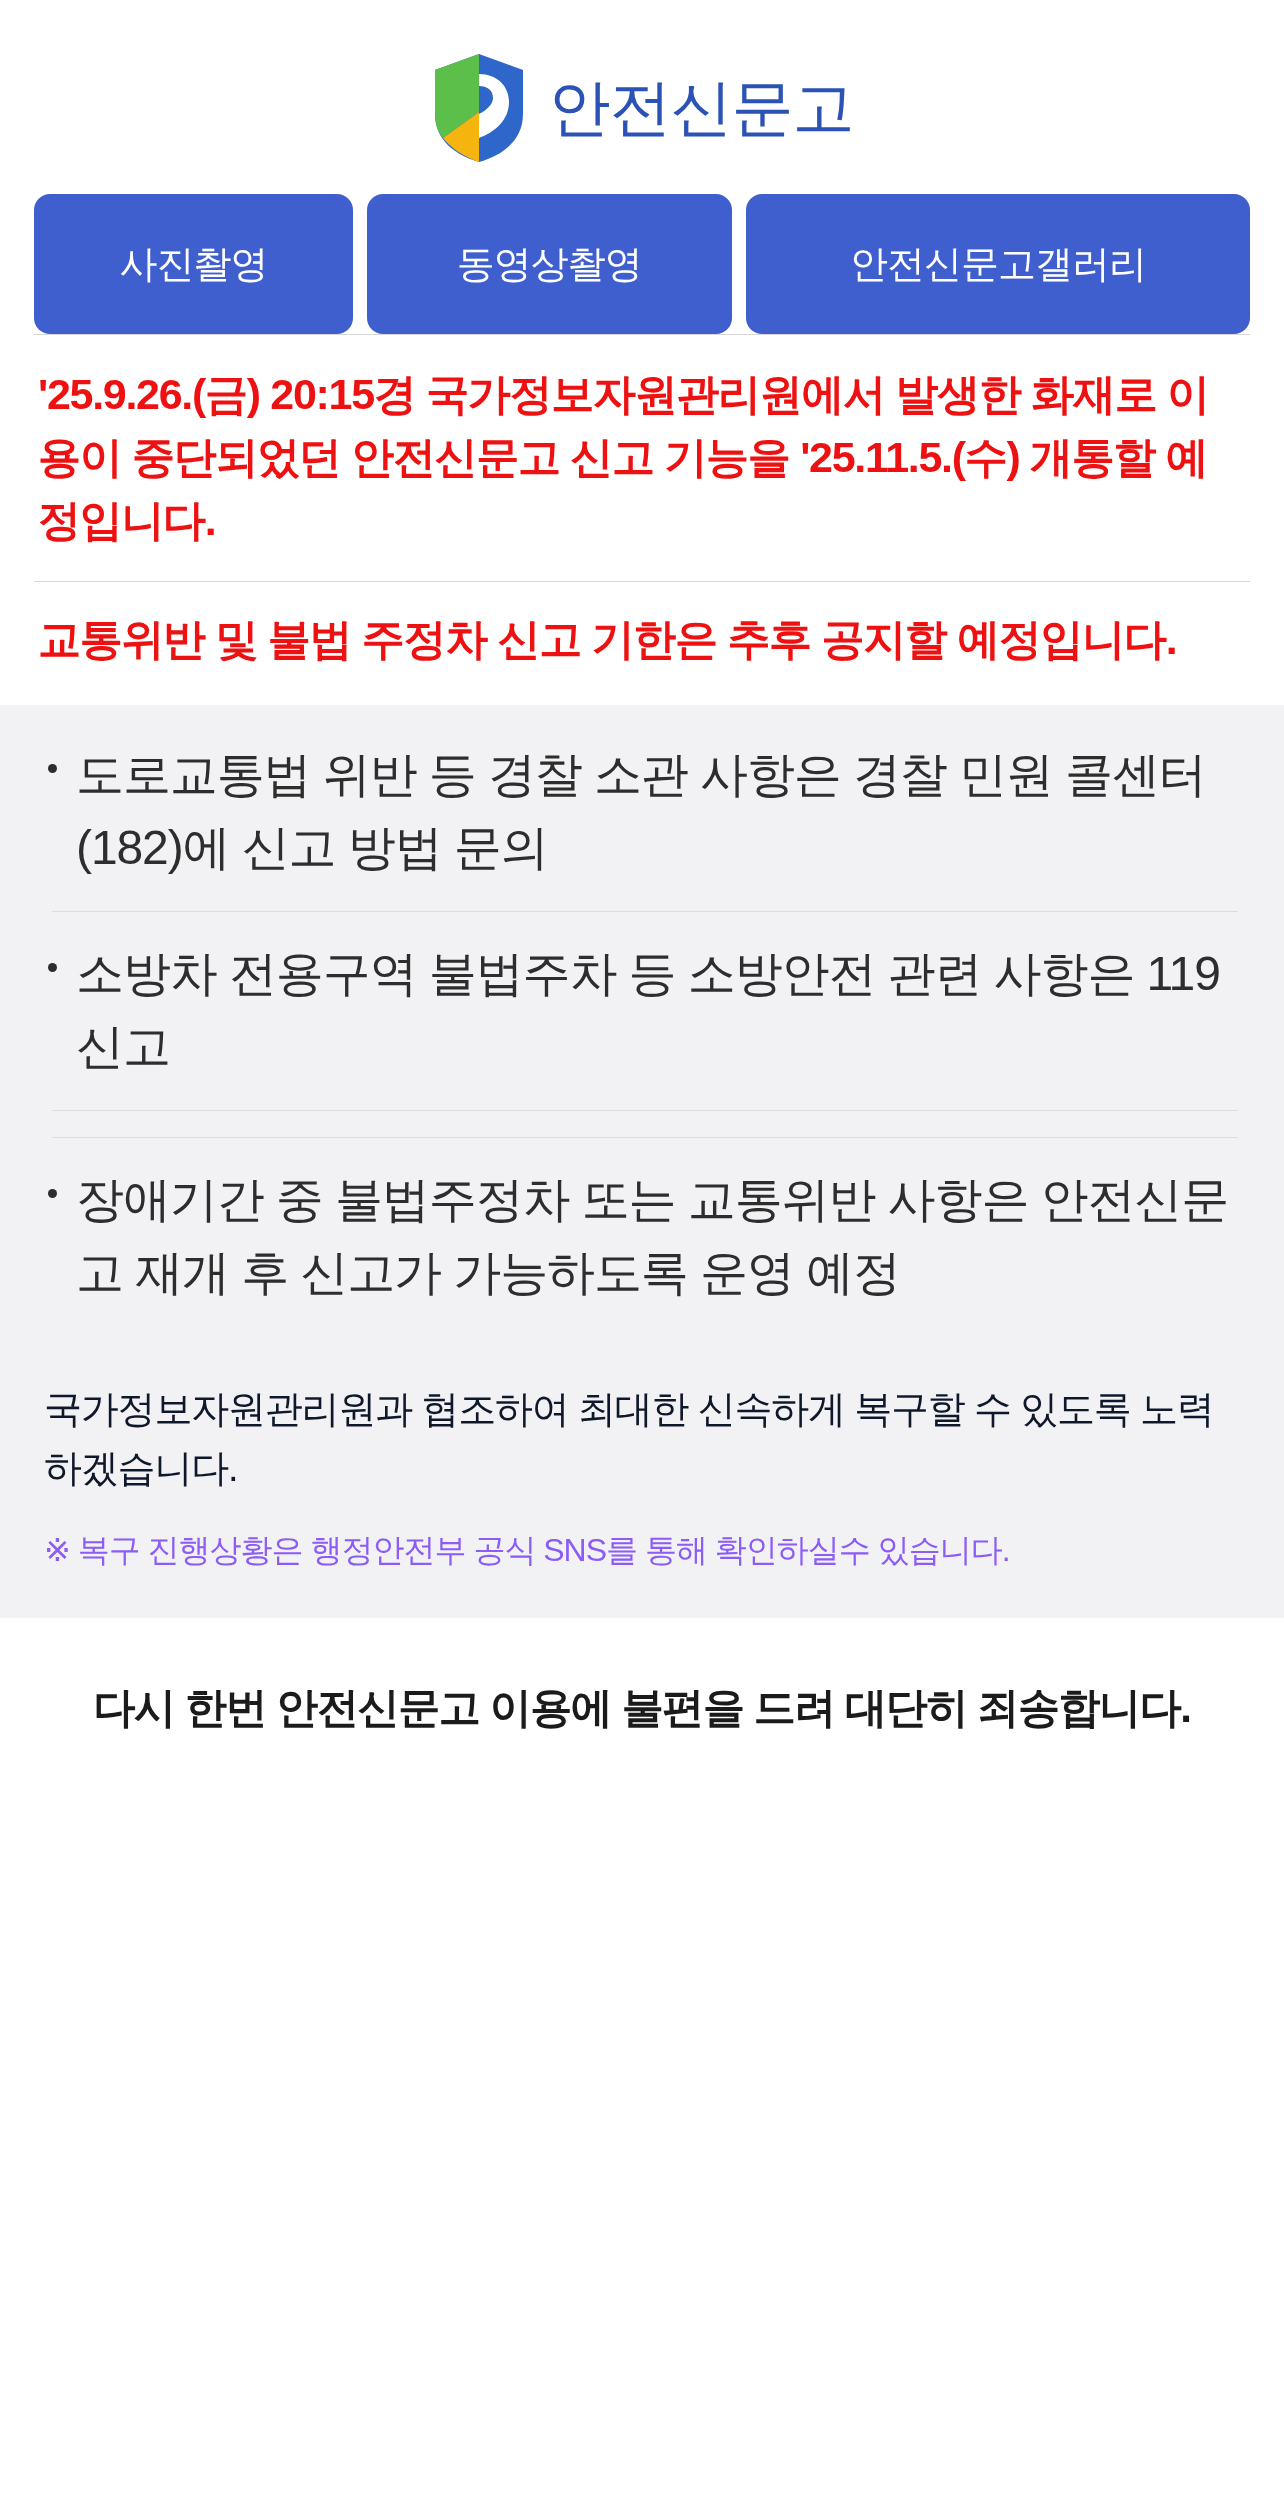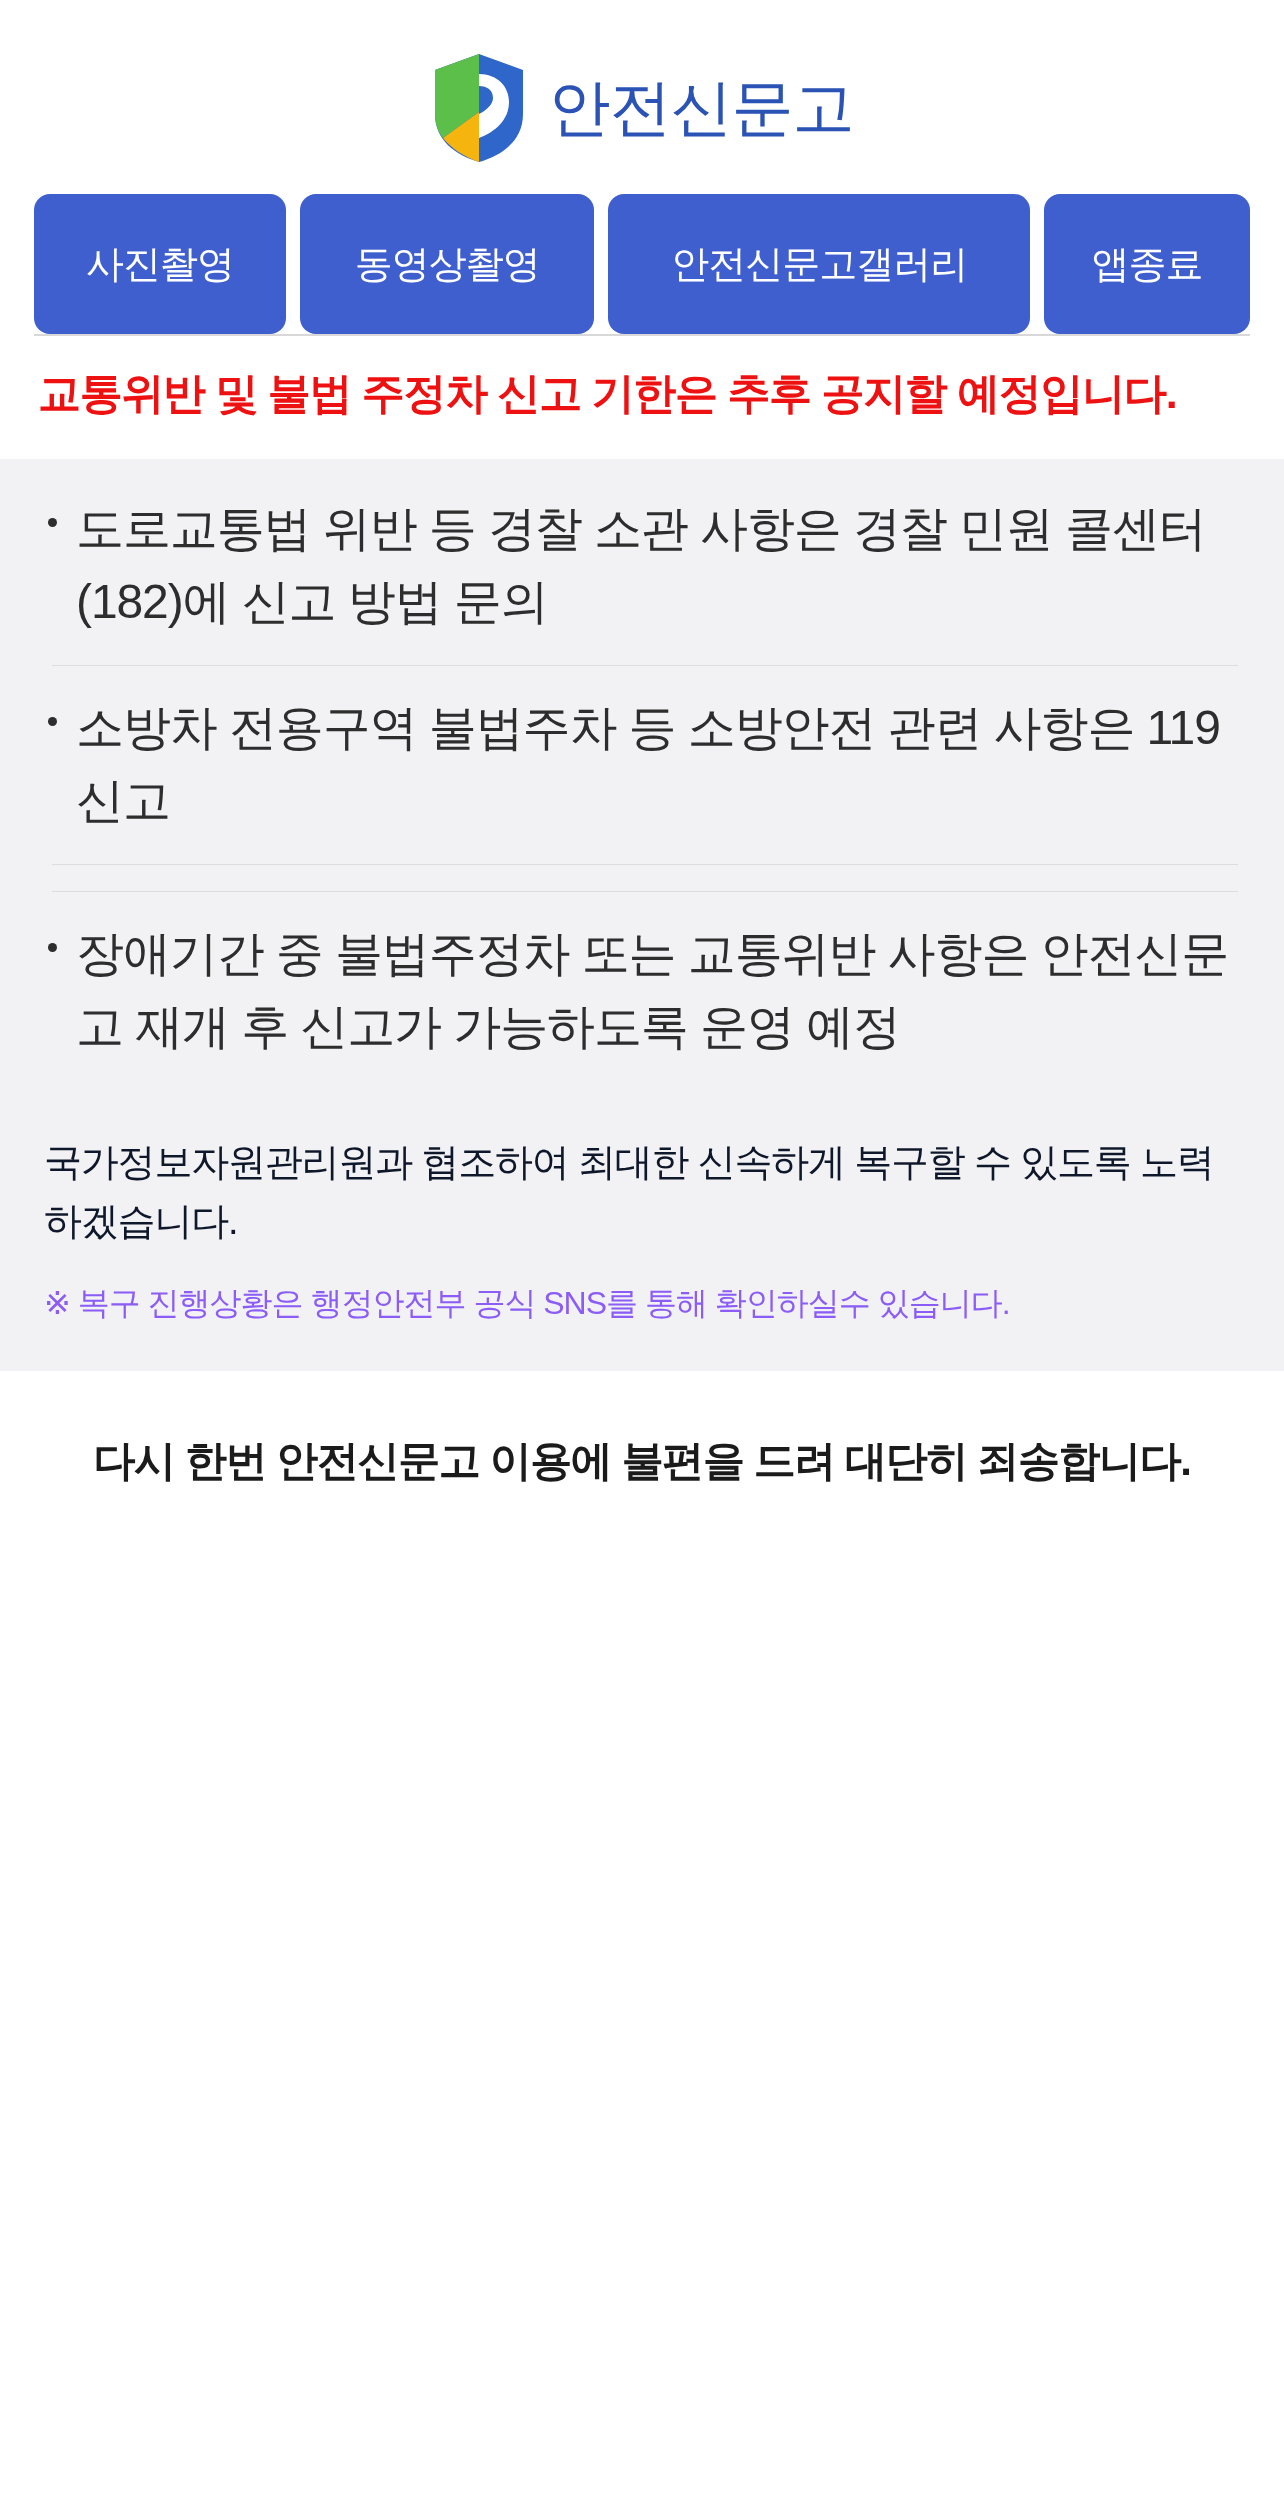--- a/index.html
+++ b/index.html
@@ -171,25 +171,25 @@
       </svg>
     </div>
     <div class="logo-text">안전신문고</div>
   </div>
 </div>
 
 <div class="btn-row">
   <button class="btn b1">사진촬영</button>
   <button class="btn b2">동영상촬영</button>
   <button class="btn b3">안전신문고갤러리</button>
-  <button class="btn b4">앱종료</button>
 </div>
 
 <div class="notice">
   <div class="rule"></div>
+  <div class="notice-red">'25.9.26.(금) 20:15경 국가정보자원관리원에서 발생한 화재로 이용이 중단되었던 안전신문고 신고 기능을 '25.11.5.(수) 개통할 예정입니다.</div>
   <div class="rule"></div>
   <div class="notice-red second">교통위반 및 불법 주정차 신고 기한은 추후 공지할 예정입니다.</div>
 </div>
 
 <div class="panel">
   <ul class="bullets">
     <li>도로교통법 위반 등 경찰 소관 사항은 경찰 민원 콜센터(182)에 신고 방법 문의</li>
     <div class="li-sep"></div>
     <li>소방차 전용구역 불법주차 등 소방안전 관련 사항은 119 신고</li>
     <div class="li-sep"></div>

